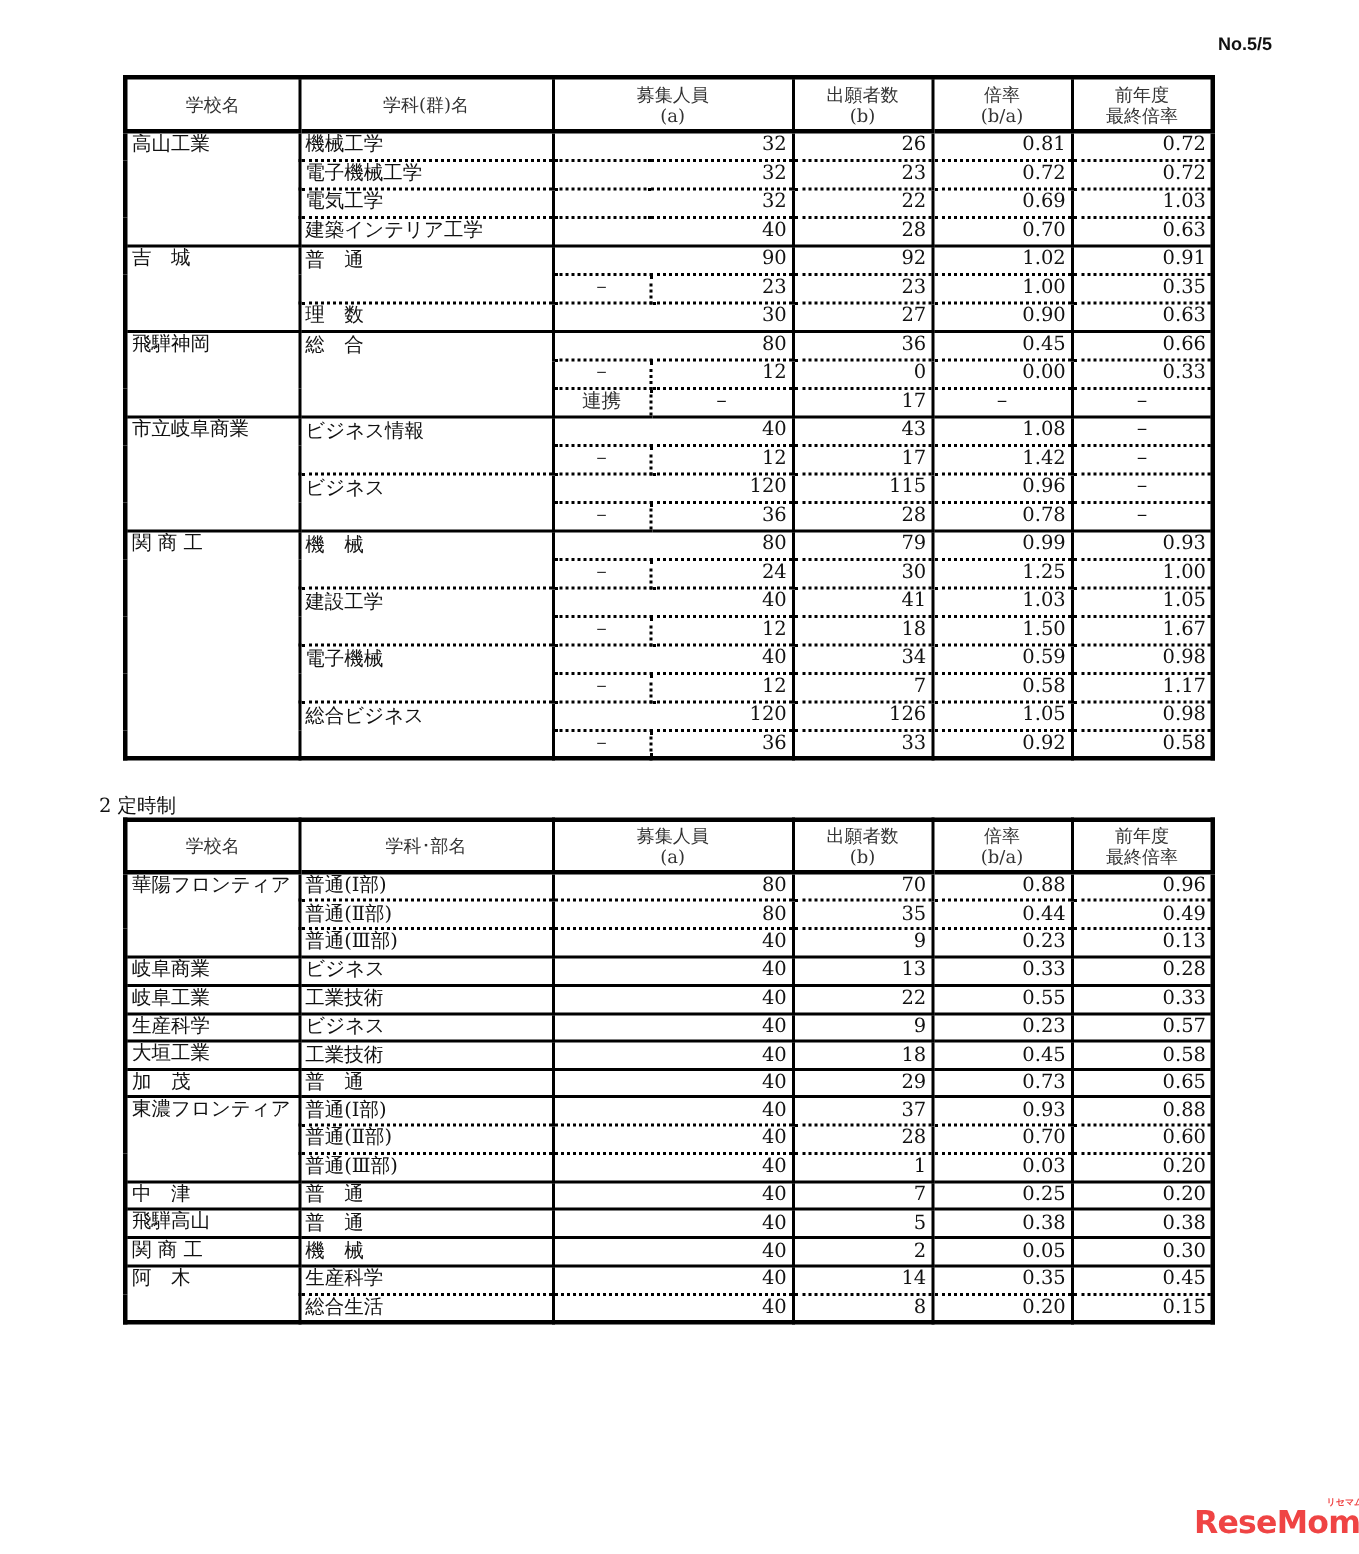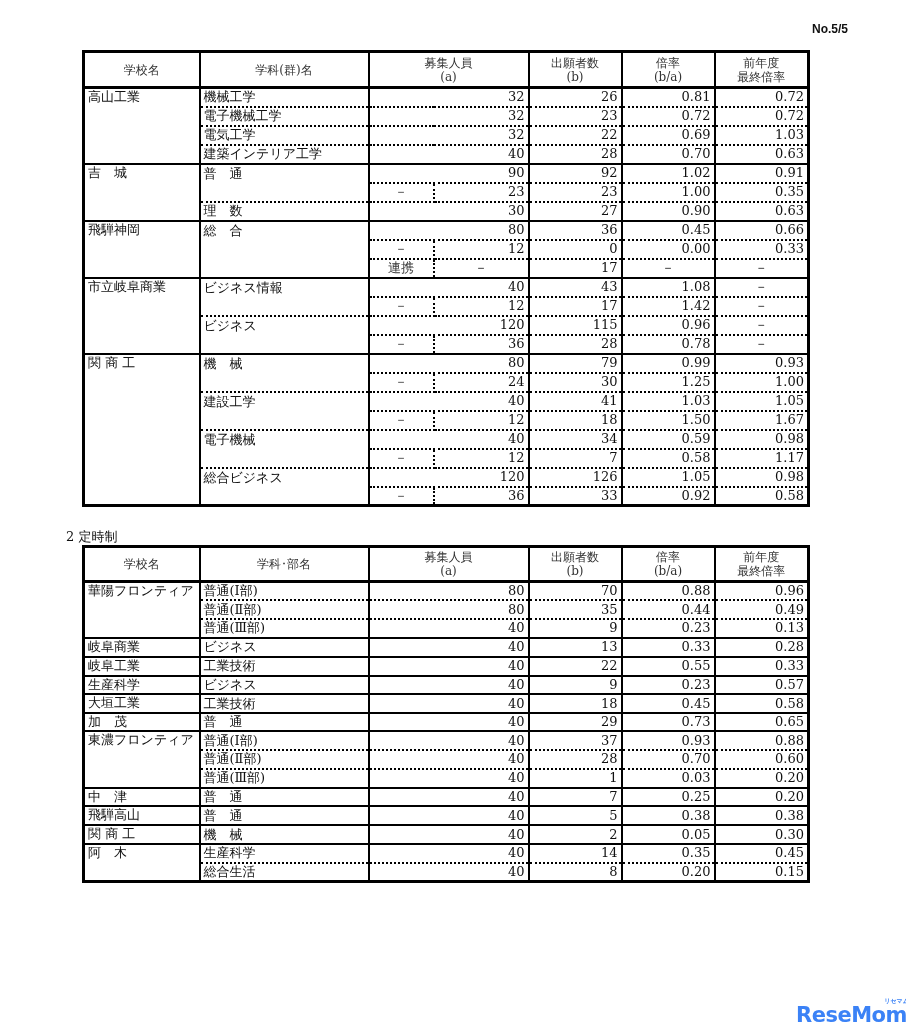--- a/index.html
+++ b/index.html
@@ -18,21 +18,21 @@
   td.c-dept { border-right:2px solid #000; text-align:left; }
   td.c-sub { text-align:center; color:#333; }
   td.c-num { text-align:right; border-right:2px solid #000; }
   td.c-last { text-align:right; }
   td.dash { text-align:center; }
   td.sub-dot { border-right:2px dotted #000; }
   tr.dotted td:not(.c-school) { border-bottom:2px dotted #000; }
   tr.solid td { border-bottom:2px solid #000; }
   td.nodot-dept { border-bottom:none !important; }
   .logo { position:absolute; left:796px; top:1003px; font-family:"DejaVu Sans", sans-serif;
-          font-weight:bold; font-size:21px; color:#3b82f6; letter-spacing:-0.5px; }
+          font-weight:bold; font-size:21px; color:#ef4444; letter-spacing:-0.5px; }
   .logo small { position:absolute; right:-2px; top:-6px; font-size:6px; letter-spacing:0; }
 </style>
 </head>
 <body>
 
 <div class="page-no">No.5/5</div>
 
 <table class="tbl" id="t1" style="top:50px;">
   <colgroup>
     <col style="width:116px">

